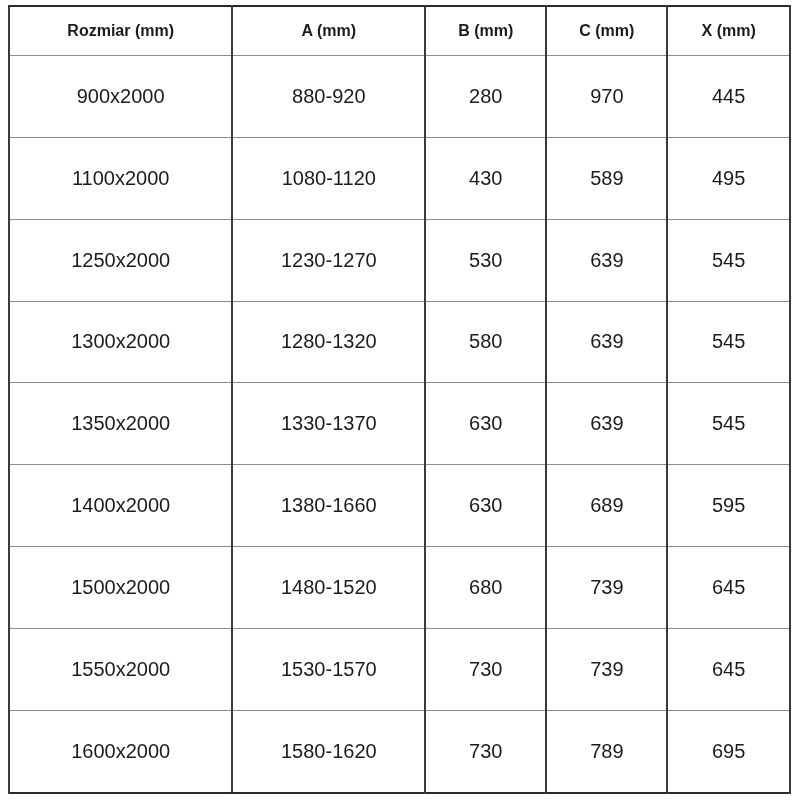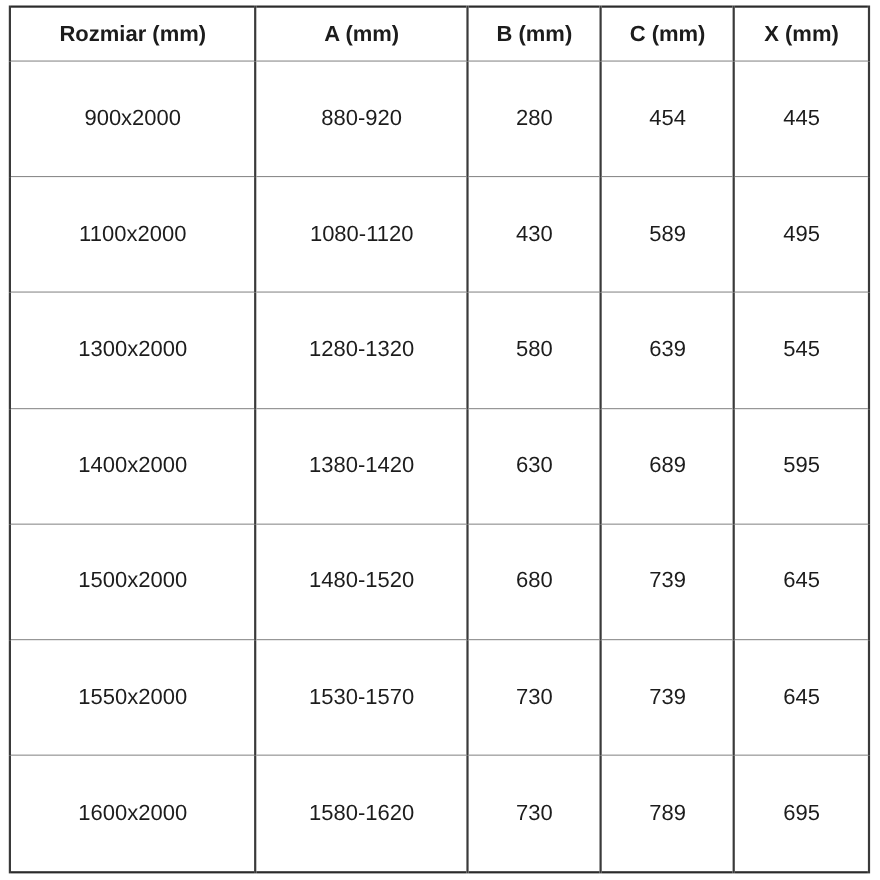--- a/index.html
+++ b/index.html
@@ -40,21 +40,21 @@
     border-left: 2px solid #3a3a3a;
     border-right: 2px solid #3a3a3a;
     padding: 0;
     overflow: hidden;
     white-space: nowrap;
   }
   table.spec-table {
     border: 2px solid #2b2b2b;
   }
   table.spec-table th {
-    font-size: 20px;
+    font-size: 16px;
     font-weight: bold;
     height: 48px;
   }
   table.spec-table td {
     font-size: 20px;
     font-weight: normal;
     height: 49px;
   }
 </style>
 </head>
@@ -76,40 +76,54 @@
         <th>B (mm)</th>
         <th>C (mm)</th>
         <th>X (mm)</th>
       </tr>
     </thead>
     <tbody id="table-body">
         <tr>
           <td>900x2000</td>
           <td>880-920</td>
           <td>280</td>
-          <td>454</td>
+          <td>970</td>
           <td>445</td>
         </tr>
         <tr>
           <td>1100x2000</td>
           <td>1080-1120</td>
           <td>430</td>
           <td>589</td>
           <td>495</td>
         </tr>
         <tr>
+          <td>1250x2000</td>
+          <td>1230-1270</td>
+          <td>530</td>
+          <td>639</td>
+          <td>545</td>
+        </tr>
+        <tr>
           <td>1300x2000</td>
           <td>1280-1320</td>
           <td>580</td>
           <td>639</td>
           <td>545</td>
         </tr>
         <tr>
+          <td>1350x2000</td>
+          <td>1330-1370</td>
+          <td>630</td>
+          <td>639</td>
+          <td>545</td>
+        </tr>
+        <tr>
           <td>1400x2000</td>
-          <td>1380-1420</td>
+          <td>1380-1660</td>
           <td>630</td>
           <td>689</td>
           <td>595</td>
         </tr>
         <tr>
           <td>1500x2000</td>
           <td>1480-1520</td>
           <td>680</td>
           <td>739</td>
           <td>645</td>

